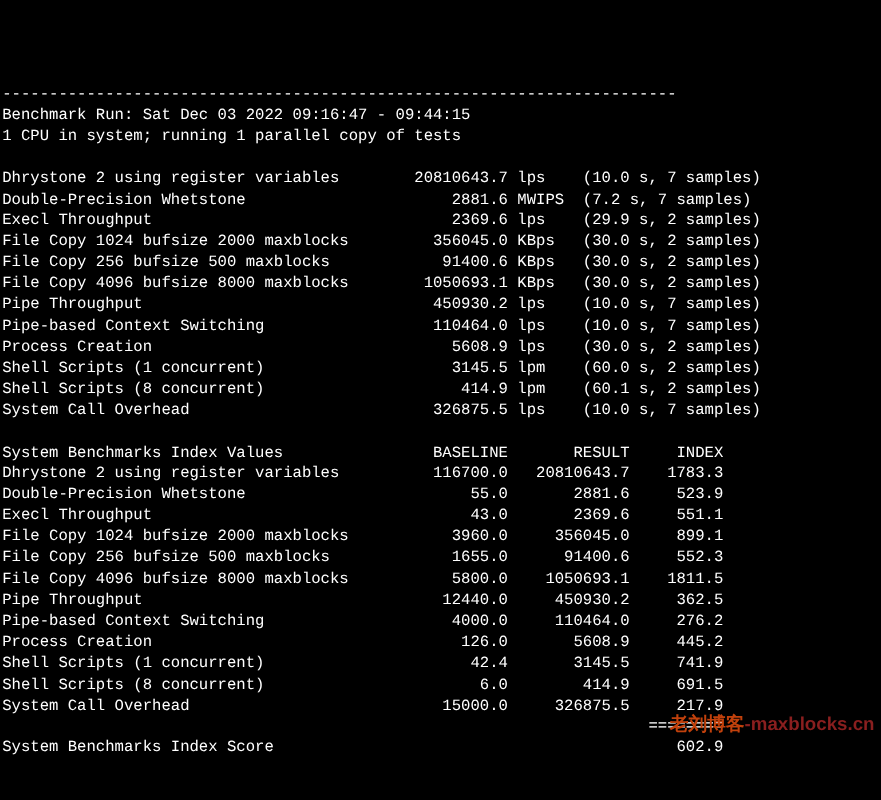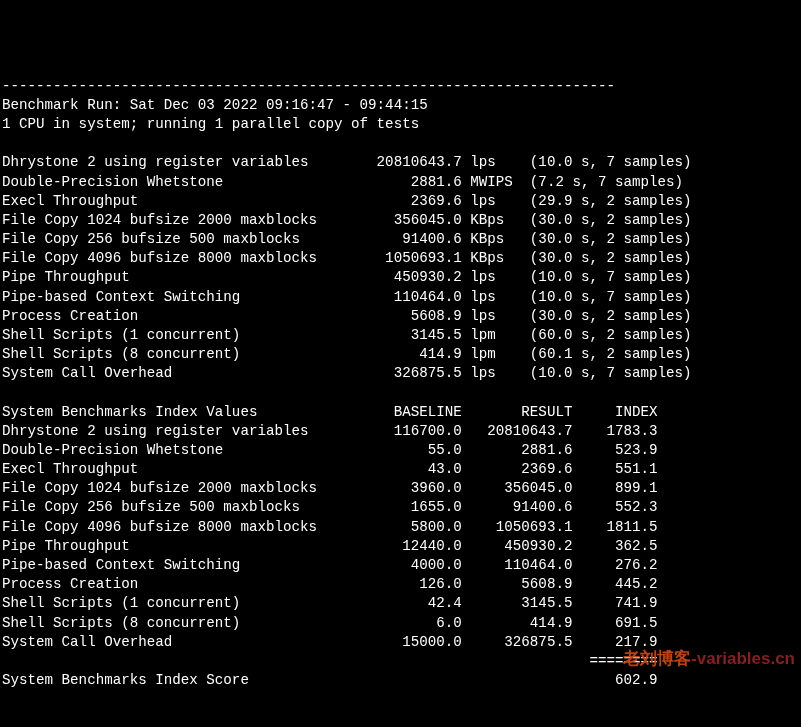--- a/index.html
+++ b/index.html
@@ -28,16 +28,16 @@
     .watermark .cn { color: #c2410c; }
     .watermark .en { color: #8a1f1f; }
   </style>
 </head>
 <body>
 
 
 
 <div id="out"><div class="line">------------------------------------------------------------------------</div><div class="line">Benchmark Run: Sat Dec 03 2022 09:16:47 - 09:44:15</div><div class="line">1 CPU in system; running 1 parallel copy of tests</div><div class="line"> </div><div class="line">Dhrystone 2 using register variables        20810643.7 lps    (10.0 s, 7 samples)</div><div class="line">Double-Precision Whetstone                      2881.6 MWIPS  (7.2 s, 7 samples)</div><div class="line">Execl Throughput                                2369.6 lps    (29.9 s, 2 samples)</div><div class="line">File Copy 1024 bufsize 2000 maxblocks         356045.0 KBps   (30.0 s, 2 samples)</div><div class="line">File Copy 256 bufsize 500 maxblocks            91400.6 KBps   (30.0 s, 2 samples)</div><div class="line">File Copy 4096 bufsize 8000 maxblocks        1050693.1 KBps   (30.0 s, 2 samples)</div><div class="line">Pipe Throughput                               450930.2 lps    (10.0 s, 7 samples)</div><div class="line">Pipe-based Context Switching                  110464.0 lps    (10.0 s, 7 samples)</div><div class="line">Process Creation                                5608.9 lps    (30.0 s, 2 samples)</div><div class="line">Shell Scripts (1 concurrent)                    3145.5 lpm    (60.0 s, 2 samples)</div><div class="line">Shell Scripts (8 concurrent)                     414.9 lpm    (60.1 s, 2 samples)</div><div class="line">System Call Overhead                          326875.5 lps    (10.0 s, 7 samples)</div><div class="line"> </div><div class="line">System Benchmarks Index Values                BASELINE       RESULT     INDEX</div><div class="line">Dhrystone 2 using register variables          116700.0   20810643.7    1783.3</div><div class="line">Double-Precision Whetstone                        55.0       2881.6     523.9</div><div class="line">Execl Throughput                                  43.0       2369.6     551.1</div><div class="line">File Copy 1024 bufsize 2000 maxblocks           3960.0     356045.0     899.1</div><div class="line">File Copy 256 bufsize 500 maxblocks             1655.0      91400.6     552.3</div><div class="line">File Copy 4096 bufsize 8000 maxblocks           5800.0    1050693.1    1811.5</div><div class="line">Pipe Throughput                                12440.0     450930.2     362.5</div><div class="line">Pipe-based Context Switching                    4000.0     110464.0     276.2</div><div class="line">Process Creation                                 126.0       5608.9     445.2</div><div class="line">Shell Scripts (1 concurrent)                      42.4       3145.5     741.9</div><div class="line">Shell Scripts (8 concurrent)                       6.0        414.9     691.5</div><div class="line">System Call Overhead                           15000.0     326875.5     217.9</div><div class="line">                                                                     ========</div><div class="line">System Benchmarks Index Score                                           602.9</div><div class="line"> </div><div class="line"> </div></div>
 
-<div class="watermark"><span class="cn">老刘博客</span><span class="en">-</span><span class="en">variables.cn</span></div>
+<div class="watermark"><span class="cn">老刘博客</span><span class="en">-</span><span class="en">maxblocks.cn</span></div>
 
 
 
 
 </body></html>

